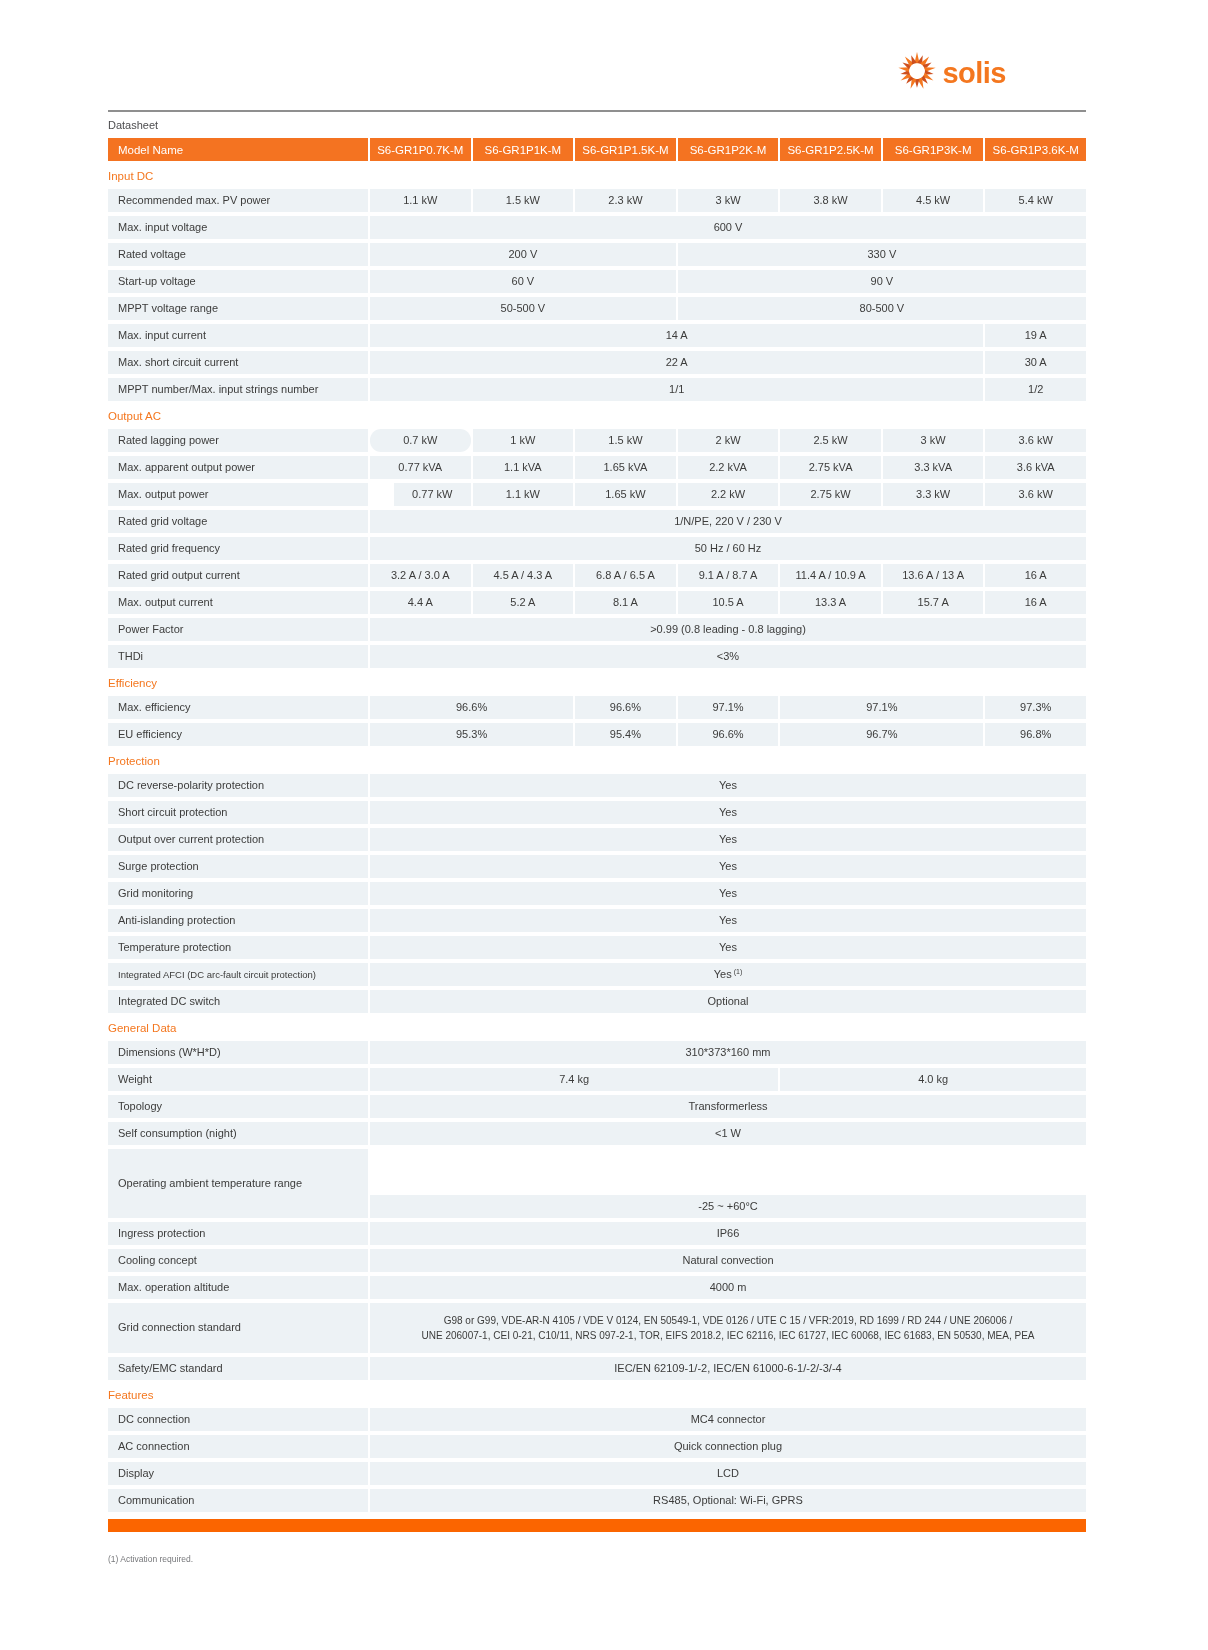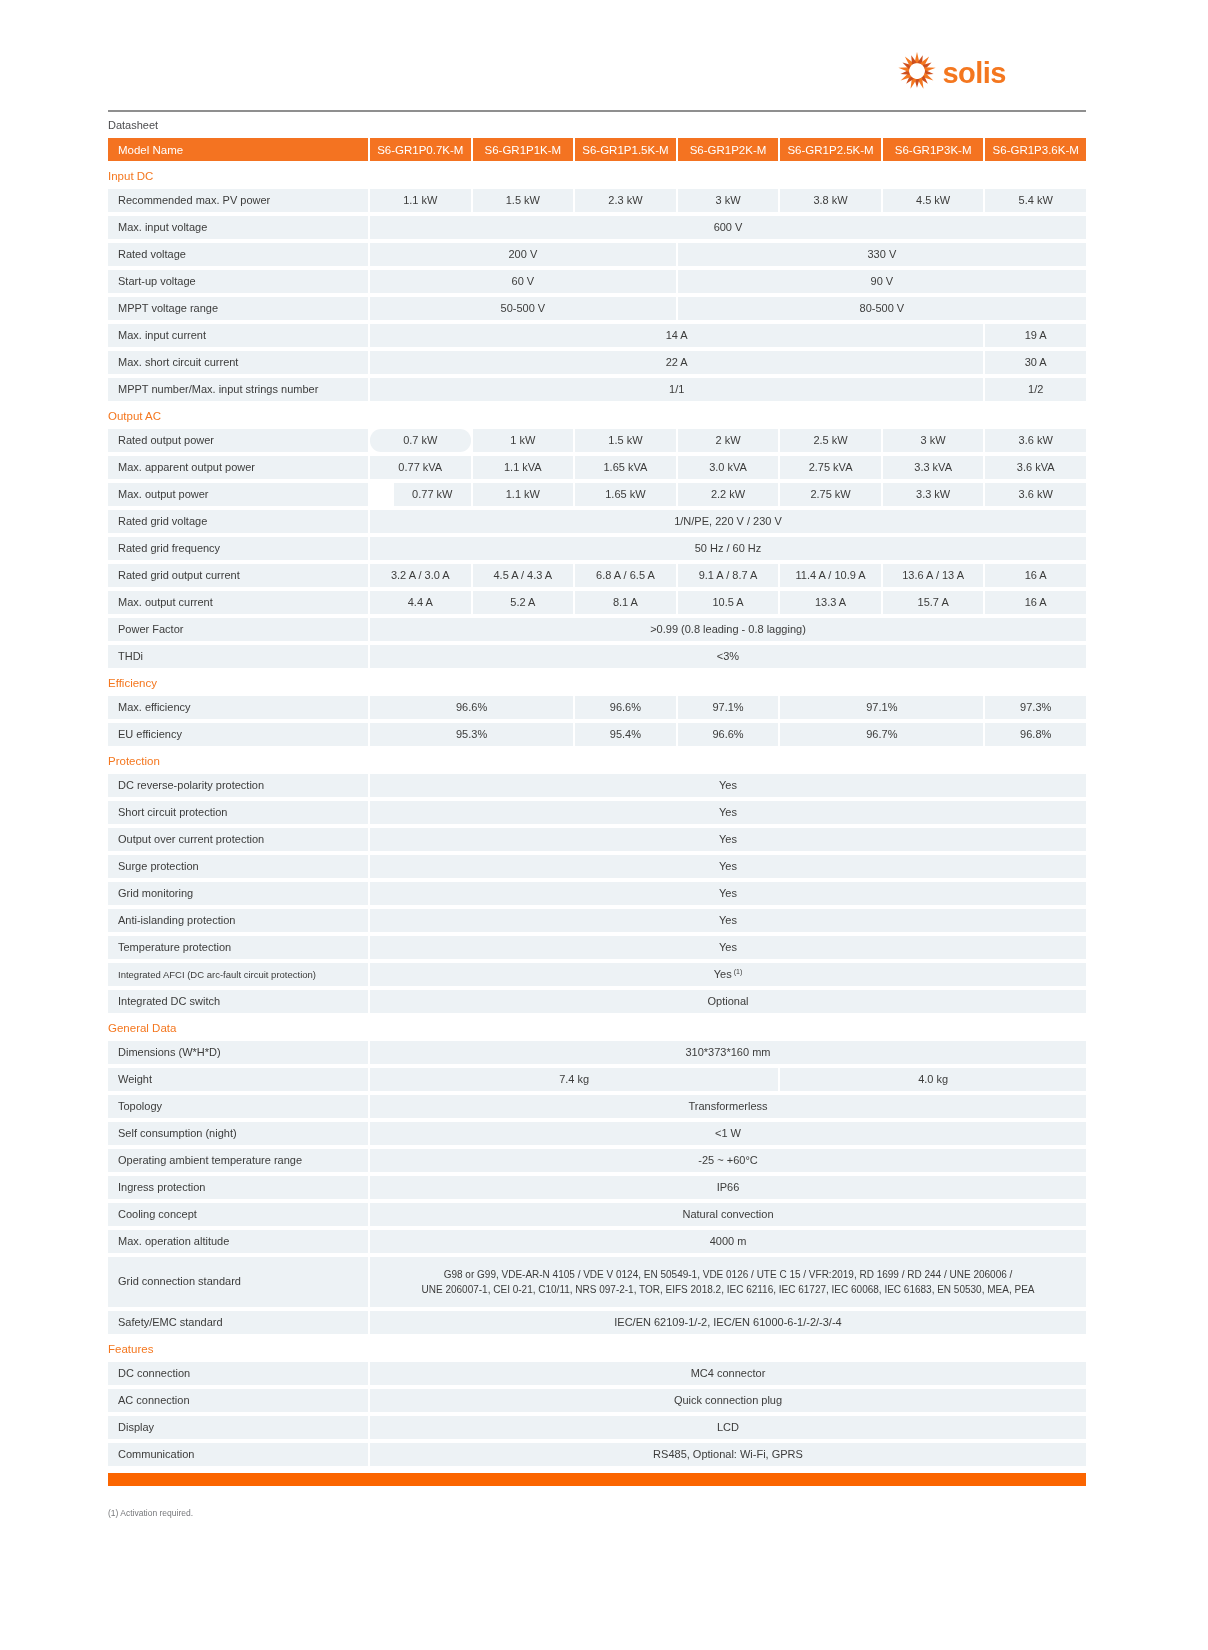--- a/index.html
+++ b/index.html
@@ -156,35 +156,35 @@
         <div class="cell" style="grid-column: span 6;">22 A</div>
         <div class="cell" style="grid-column: span 1;">30 A</div>
       </div>
       <div class="grid-row">
         <div class="cell lbl">MPPT number/Max. input strings number</div>
         <div class="cell" style="grid-column: span 6;">1/1</div>
         <div class="cell" style="grid-column: span 1;">1/2</div>
       </div>
       <div class="section-title">Output AC</div>
       <div class="grid-row">
-        <div class="cell lbl">Rated output power</div>
+        <div class="cell lbl">Rated lagging power</div>
         <div class="cell" style="grid-column: span 1; border-radius: 11px;">0.7 kW</div>
         <div class="cell" style="grid-column: span 1;">1 kW</div>
         <div class="cell" style="grid-column: span 1;">1.5 kW</div>
         <div class="cell" style="grid-column: span 1;">2 kW</div>
         <div class="cell" style="grid-column: span 1;">2.5 kW</div>
         <div class="cell" style="grid-column: span 1;">3 kW</div>
         <div class="cell" style="grid-column: span 1;">3.6 kW</div>
       </div>
       <div class="grid-row">
         <div class="cell lbl">Max. apparent output power</div>
         <div class="cell" style="grid-column: span 1;">0.77 kVA</div>
         <div class="cell" style="grid-column: span 1;">1.1 kVA</div>
         <div class="cell" style="grid-column: span 1;">1.65 kVA</div>
-        <div class="cell" style="grid-column: span 1;">3.0 kVA</div>
+        <div class="cell" style="grid-column: span 1;">2.2 kVA</div>
         <div class="cell" style="grid-column: span 1;">2.75 kVA</div>
         <div class="cell" style="grid-column: span 1;">3.3 kVA</div>
         <div class="cell" style="grid-column: span 1;">3.6 kVA</div>
       </div>
       <div class="grid-row">
         <div class="cell lbl">Max. output power</div>
         <div class="cell" style="grid-column: span 1; margin-left: 24px;">0.77 kW</div>
         <div class="cell" style="grid-column: span 1;">1.1 kW</div>
         <div class="cell" style="grid-column: span 1;">1.65 kW</div>
         <div class="cell" style="grid-column: span 1;">2.2 kW</div>
@@ -295,21 +295,21 @@
       <div class="grid-row">
         <div class="cell lbl">Topology</div>
         <div class="cell" style="grid-column: span 7;">Transformerless</div>
       </div>
       <div class="grid-row">
         <div class="cell lbl">Self consumption (night)</div>
         <div class="cell" style="grid-column: span 7;">&lt;1 W</div>
       </div>
       <div class="grid-row">
         <div class="cell lbl">Operating ambient temperature range</div>
-        <div class="cell" style="grid-column: span 7;">-25 ~ +60°C</div>
+        <div class="cell" style="grid-column: span 7; margin-top: 46px;">-25 ~ +60°C</div>
       </div>
       <div class="grid-row">
         <div class="cell lbl">Ingress protection</div>
         <div class="cell" style="grid-column: span 7;">IP66</div>
       </div>
       <div class="grid-row">
         <div class="cell lbl">Cooling concept</div>
         <div class="cell" style="grid-column: span 7;">Natural convection</div>
       </div>
       <div class="grid-row">

